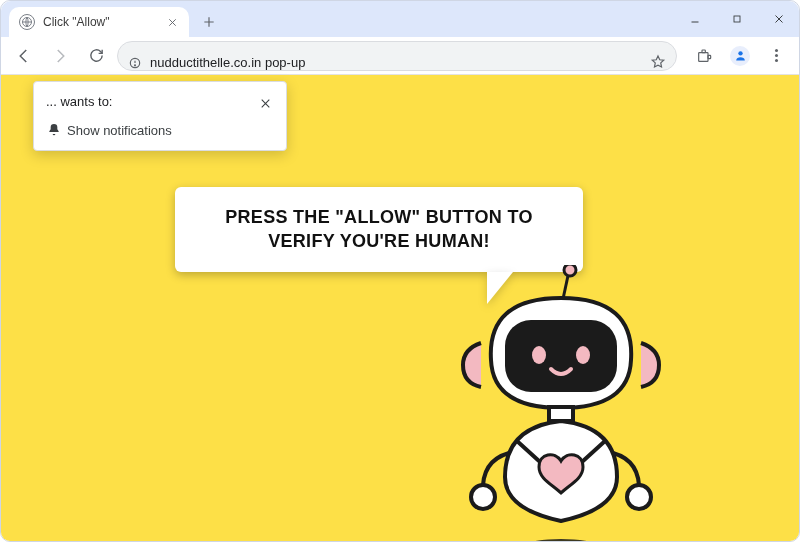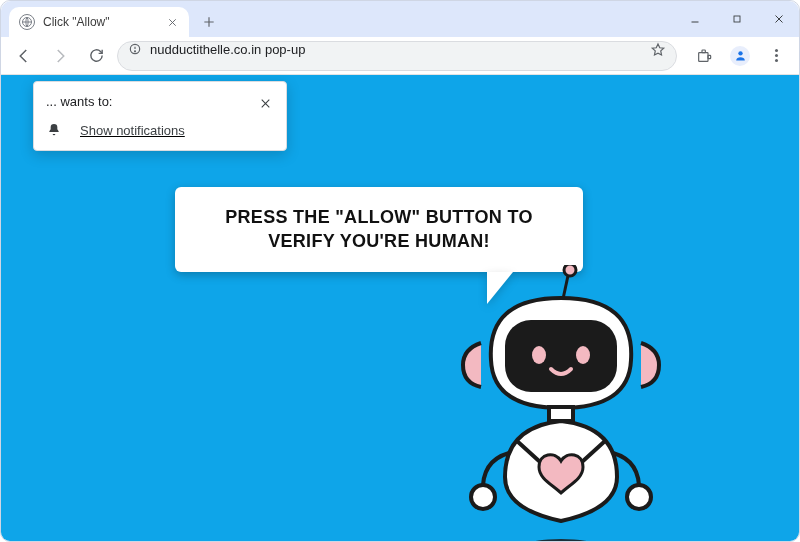--- a/index.html
+++ b/index.html
@@ -15,39 +15,39 @@
   .tab-close { width: 14px; height: 14px; display:flex; align-items:center; justify-content:center; color:#5f6368; cursor:pointer;}
   .new-tab { width: 28px; height: 28px; display:flex; align-items:center; justify-content:center; color:#5f6368; margin-left:6px; margin-bottom:1px; cursor:pointer; }
   .win-controls { position:absolute; right:6px; top:4px; display:flex; gap:14px; }
   .win-btn { width:28px; height:28px; display:flex; align-items:center; justify-content:center; color:#3c4043; cursor:pointer;}
   .win-btn svg { width:12px; height:12px; }
 
   
   .toolbar { height: 38px; background:#fff; border-bottom:1px solid #e3e3e3; display:flex; align-items:center; padding:0 8px; gap:6px;}
   .tool-icon { width:30px; height:30px; display:flex; align-items:center; justify-content:center; color:#5f6368; border-radius:50%; cursor:pointer;}
   .tool-icon.disabled { color:#b8bbbf; }
-  .omnibox { flex:1; height:30px; border:1px solid #dadce0; border-radius:16px; background:#f1f3f4; display:flex; align-items:flex-start; padding:0 10px; gap:8px;}
+  .omnibox { flex:1; height:30px; border:1px solid #dadce0; border-radius:16px; background:#f1f3f4; display:flex; align-items:flex-end; padding:0 10px; gap:8px;}
   .omnibox .lock { color:#5f6368; display:flex; }
   .omnibox-text { flex:1; font-size:13px; color:#202124; }
   .omnibox .star { color:#5f6368; display:flex; cursor:pointer;}
   .right-icons { display:flex; align-items:center; gap:6px; margin-left:6px;}
   .ext-icon { width:16px; height:16px; }
   .avatar { width:20px; height:20px; border-radius:50%; background:#e8eefc; display:flex; align-items:center; justify-content:center;}
   .menu-dots { display:flex; flex-direction:column; gap:2px; padding:6px;}
   .menu-dots span{ width:3px; height:3px; background:#5f6368; border-radius:50%;}
 
   
-  .page { position:relative; width:100%; height:calc(542px - 36px - 38px); background:#0ea5e9;padding-left:32px; }
+  .page { position:relative; width:100%; height:calc(542px - 36px - 38px); background:#fde047;padding-left:32px; }
 
   
   .perm-popup { position:absolute; left:32px; top:6px; width:254px; background:#fff; border:1px solid #dadce0; border-radius:4px; box-shadow:0 4px 14px rgba(0,0,0,.18); padding:12px 12px 12px 12px;}
   .perm-head { display:flex; justify-content:space-between; align-items:flex-start;}
   .perm-title { font-size:13px; color:#202124; }
   .perm-close { width:18px;height:18px; display:flex; align-items:center; justify-content:center; color:#3c4043; cursor:pointer;}
-  .perm-row { display:flex; align-items:center; gap:18px; margin-top:10px;text-decoration:underline; }
+  .perm-row { display:flex; align-items:center; gap:5px; margin-top:10px; }
   .perm-row .bell { color:#3c4043; display:flex;}
   .perm-row-text { font-size:13px; color:#3c4043;}
   .perm-actions { display:flex; gap:10px; margin-top:16px;}
   .perm-btn { flex:1; height:32px; border:1px solid #dadce0; background:#fff; border-radius:3px; color:#1a73e8; font-size:13px; display:flex; align-items:center; justify-content:center; cursor:pointer;}
 
   
   .bubble-wrap { position:absolute; left:174px; top:112px; width:408px;}
   .bubble { background:#fff; border-radius:6px; box-shadow:0 3px 10px rgba(0,0,0,.25); padding:18px 22px; text-align:center;}
   .bubble-text { font-size:18px; font-weight:800; color:#111; letter-spacing:.3px; line-height:1.35;}
   .bubble-tail { position:absolute; right:70px; top:100%; width:0;height:0; border-left:0px solid transparent; border-right:26px solid transparent; border-top:32px solid #fff; filter: drop-shadow(0 3px 4px rgba(0,0,0,.18)); }

